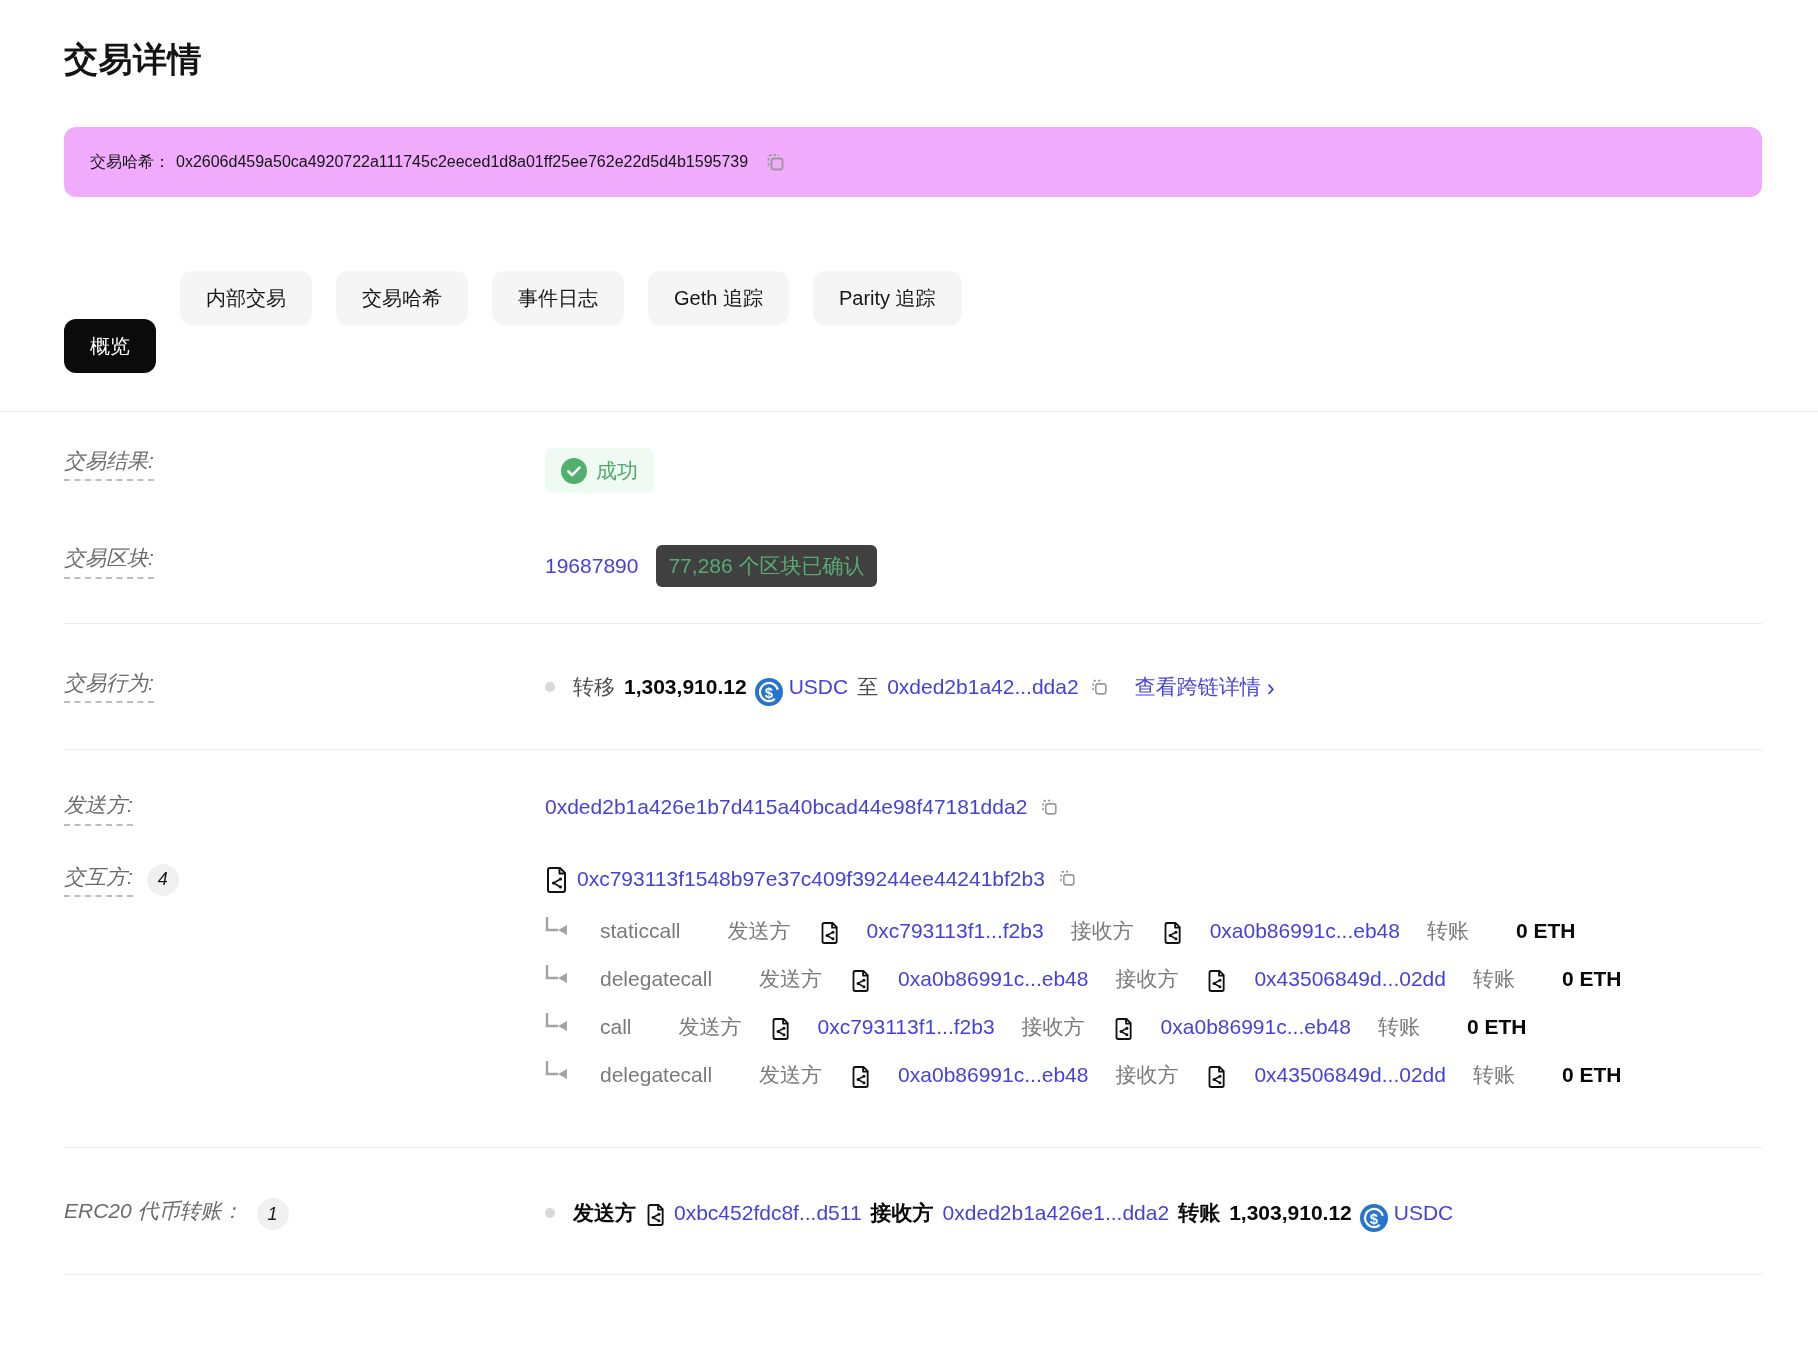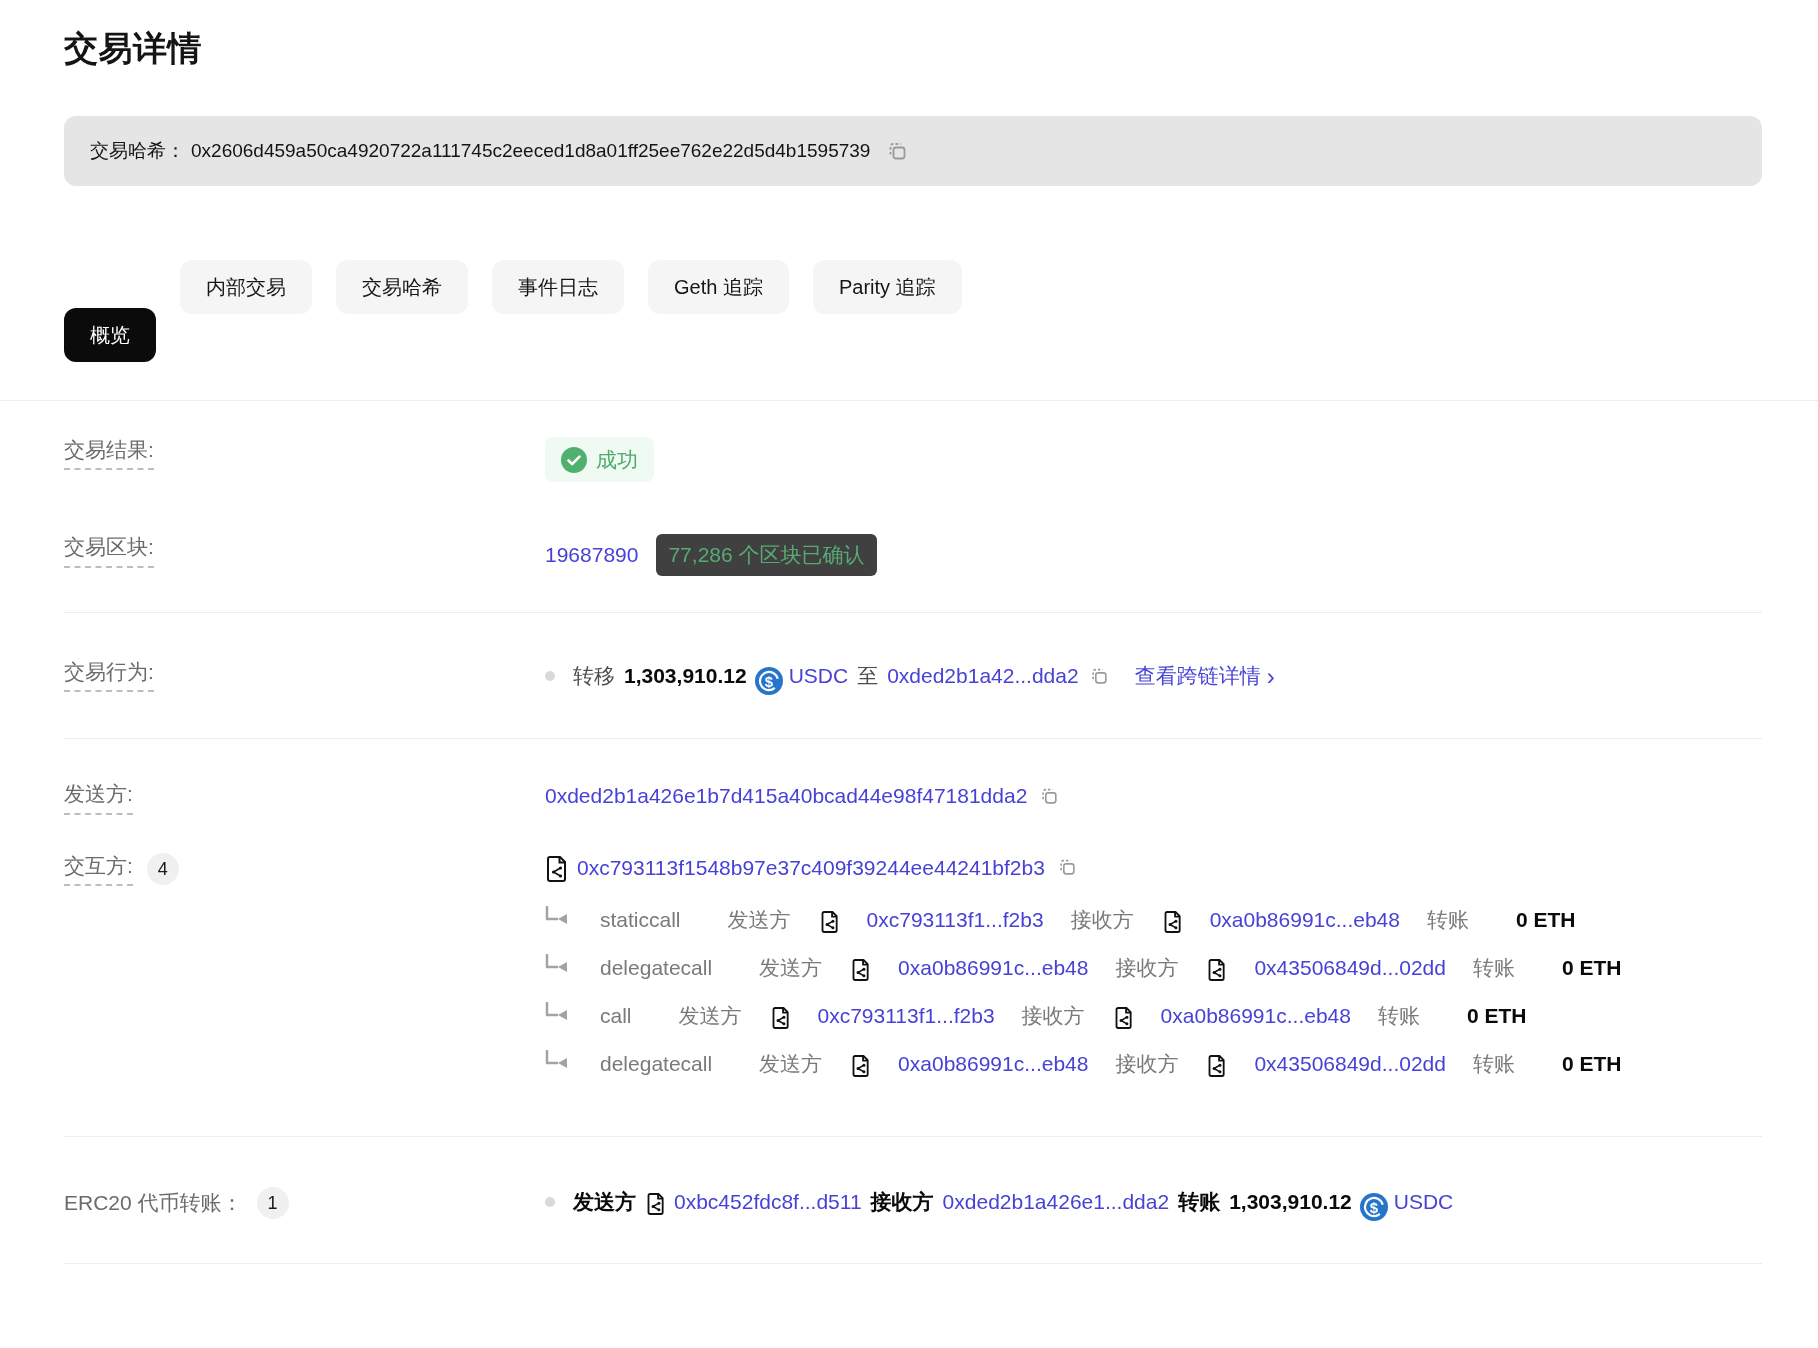--- a/index.html
+++ b/index.html
@@ -1,38 +1,38 @@
 <!DOCTYPE html>
 <html><head>
 <meta charset="utf-8">
 <style>
   * { margin:0; padding:0; box-sizing:border-box; }
   html,body { width:1818px; height:1348px; overflow:hidden; background:#ffffff;
               font-family:"Liberation Sans","DejaVu Sans",sans-serif; color:#141414; }
   .page { padding:0 56px 0 64px; }
 
-  .page-title { font-size:34px; font-weight:700; margin-top:26px; letter-spacing:.5px; }
-
-  .hash-bar { margin-top:44px; height:70px; background:#e5e5e5; border-radius:12px;
-              display:flex; align-items:center; padding:0 26px; font-size:19px; }
+  .page-title { font-size:34px; font-weight:700; margin-top:37px; letter-spacing:.5px; }
+
+  .hash-bar { margin-top:44px; height:70px; background:#f0abfc; border-radius:12px;
+              display:flex; align-items:center; padding:0 26px; font-size:16px; }
   .hash-bar .hash-label { font-weight:400; }
   .hash-bar .hash-value { margin-left:6px; }
   .icon-copy { margin-left:16px; display:inline-flex; cursor:pointer; }
 
   .tabs { margin-top:74px; display:flex; gap:24px; }
   .tab { height:54px; padding:0 26px; border-radius:12px; background:#f5f5f6; color:#161616;
          font-size:20px; display:flex; align-items:center; cursor:pointer; white-space:nowrap; }
   .tab.active { background:#0b0b0b; color:#ffffff;margin-top:48px; }
 
   .divider-full { margin:38px -56px 0 -64px; height:1px; background:#ececec; }
   .divider { height:1px; background:#ececec; }
 
   .section { padding:10px 0; }
   .field-row { display:flex; align-items:flex-start; padding:26px 0; }
-  .label-cell { width:481px; flex-shrink:0; display:flex; align-items:center; gap:14px; }
+  .label-cell { width:481px; flex-shrink:0; display:flex; align-items:flex-start; gap:14px;font-style:italic; }
   .field-label { font-size:21px; color:#6b6b6b;
                  border-bottom:2px dashed #bdbdbd; padding-bottom:5px; line-height:1.25; }
   .field-label.no-dash { border-bottom:none; padding-bottom:0; }
   .value-cell { font-size:21px; display:flex; align-items:center; flex-wrap:wrap; line-height:1.4; }
 
   .badge-green { display:inline-flex; align-items:center; gap:9px; background:#eefaf2;
                  border-radius:8px; padding:8px 16px; color:#4fa96b; font-size:21px;justify-content:flex-end; }
   .badge-confirm { background:#404040; color:#58aa74; border-radius:6px; padding:6px 12px;
                    font-size:21px; margin-left:18px; }
   .count-badge { min-width:32px; height:32px; border-radius:16px; background:#f0f0f1;

